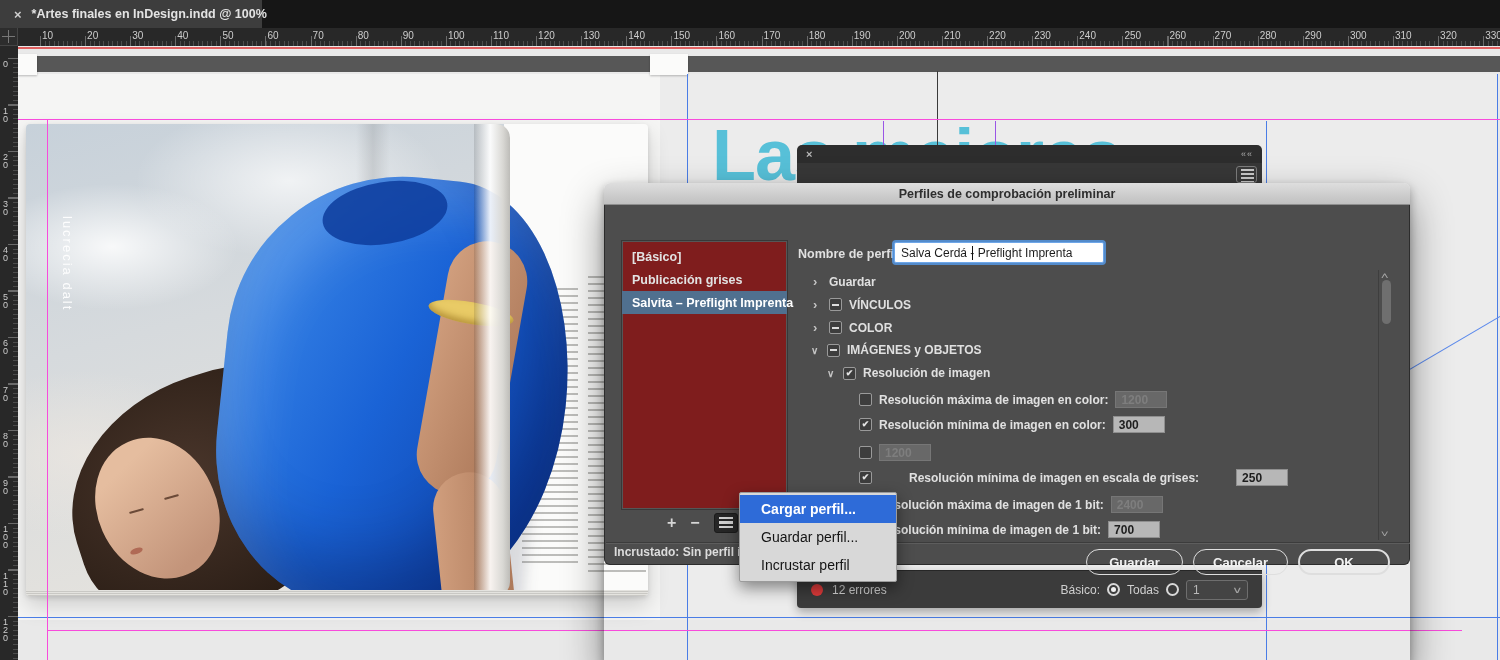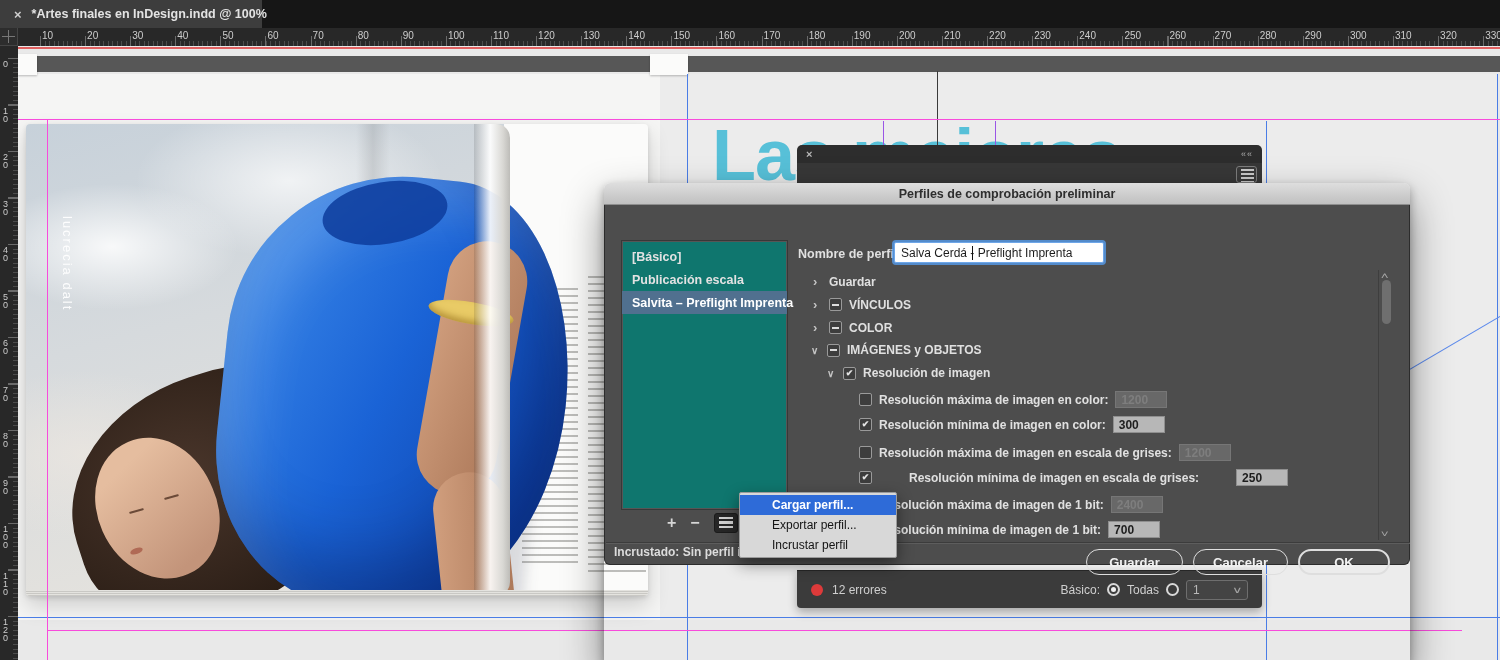--- a/index.html
+++ b/index.html
@@ -85,21 +85,21 @@
   .pgdrop{width:62px;height:20px;background:#444;border:1px solid #6e6e6e;border-radius:3px;display:flex;align-items:center;justify-content:space-between;padding:0 6px;box-sizing:border-box;color:#b9b9b9;font-size:12px;}
   .pgdrop .ch{color:#a2a2a2;font-size:9px;transform:scaleX(1.6);}
 
   
   .dlg{left:604px;top:183px;width:806px;height:482px;z-index:10;border-radius:6px;
     box-shadow:0 18px 40px rgba(0,0,0,.45),0 4px 10px rgba(0,0,0,.3);}
   .dlg-title{position:absolute;left:0;top:0;width:806px;height:22px;border-radius:6px 6px 0 0;
     background:linear-gradient(#dedede,#c0c0c0);border-bottom:1px solid #8e8e8e;box-sizing:border-box;
     display:flex;align-items:center;justify-content:center;color:#2e2e2e;font-size:12.5px;font-weight:bold;}
   .dlg-body{position:absolute;left:0;top:22px;width:806px;height:360px;background:#4d4d4d;border-radius:0 0 6px 6px;border:1px solid #2c2c2c;border-top:none;box-sizing:border-box;}
-  .plist{left:16px;top:35px;width:167px;height:270px;background:#0f766e;border:1px solid #383838;box-shadow:inset 0 0 0 1px #565656;box-sizing:border-box;}
+  .plist{left:16px;top:35px;width:167px;height:270px;background:#7f1d1d;border:1px solid #383838;box-shadow:inset 0 0 0 1px #565656;box-sizing:border-box;}
   .pitem{position:relative;height:23px;display:flex;align-items:center;padding-left:10px;color:#e2e2e2;font-size:12.5px;font-weight:bold;white-space:nowrap;}
   .pitem.sel{color:#fff;}
   .plist-actions{left:16px;top:308px;width:167px;display:flex;align-items:center;gap:14px;padding-left:46px;box-sizing:border-box;}
   .plist-actions .pm{color:#d6d6d6;font-size:16px;font-weight:bold;}
   .mburger{width:24px;height:20px;border-radius:3px;background-color:#262626;border:1px solid #1b1b1b;box-sizing:border-box;
     background-image:repeating-linear-gradient(180deg,#cfcfcf 0 2px,transparent 2px 4.5px);background-size:14px 13px;background-position:4px 3px;background-repeat:no-repeat;}
   .embnote{left:9px;top:340px;color:#dcdcdc;font-size:12px;font-weight:bold;white-space:nowrap;}
   .nmlabel{left:193px;top:42px;color:#e0e0e0;font-size:12.5px;font-weight:bold;}
   .nminput{left:289px;top:37px;width:210px;height:21px;background:#fff;border:1px solid #6ea6e8;border-radius:2px;box-shadow:0 0 0 2px rgba(86,160,245,.75);box-sizing:border-box;display:flex;align-items:center;padding-left:6px;color:#1c1c1c;font-size:12px;white-space:nowrap;overflow:hidden;}
   .caret{position:absolute;left:77px;top:3px;width:1px;height:14px;background:#111;}
@@ -116,21 +116,21 @@
   .vscroll{left:773px;top:65px;width:15px;height:270px;border-left:1px solid #3e3e3e;}
   .vthumb{position:absolute;left:3px;top:10px;width:9px;height:44px;background:#6f6f6f;border-radius:5px;}
   .sarrow{position:absolute;left:3px;color:#a5a5a5;font-size:9px;transform:scaleX(1.5);}
   .dlg-sep{left:1px;top:338px;width:804px;height:1px;background:#5d5d5d;box-shadow:0 -1px 0 #3c3c3c;}
   .btn{position:absolute;top:344px;height:26px;border:1.5px solid #dedede;border-radius:13px;display:flex;align-items:center;justify-content:center;color:#f1f1f1;font-size:13px;font-weight:bold;box-sizing:border-box;text-align:center;}
   .btn.def{border-width:2.5px;}
 
   
   .cmenu{left:739px;top:492px;width:158px;background:#d8d8d8;border:1px solid #9b9b9b;border-radius:2px;z-index:20;
     box-shadow:0 6px 16px rgba(0,0,0,.45);padding:2px 0;box-sizing:border-box;}
-  .citem{height:20px;display:flex;align-items:center;padding-left:32px;font-size:12px;color:#141414;white-space:nowrap;}
+  .citem{height:28px;display:flex;align-items:center;padding-left:21px;font-size:14px;color:#141414;white-space:nowrap;}
   .citem.sel{color:#fff;font-weight:bold;}
 </style>
 </head>
 <body>
 
 <div class="screen">
 
   <div class="abs pageL"></div>
   <div class="abs pageR"></div>
   <div class="abs darkband"></div>
@@ -255,21 +255,21 @@
       </div>
     </div>
   </div>
 
   <div class="abs dlg">
     <div class="dlg-title">Perfiles de comprobación preliminar</div>
     <div class="dlg-body">
 
       <div class="abs plist">
         <div class="pitem" style="margin-top:4px;">[Básico]</div>
-        <div class="pitem">Publicación escala</div>
+        <div class="pitem">Publicación grises</div>
         <div class="pitem sel" style="background:#50708f;">Salvita – Preflight Imprenta</div>
       </div>
       <div class="abs plist-actions">
         <span class="pm">+</span>
         <span class="pm">−</span>
         <div class="mburger"></div>
       </div>
       <div class="abs embnote">Incrustado: Sin perfil incrustado</div>
 
       <div class="abs nmlabel">Nombre de perfil:</div>
@@ -309,21 +309,20 @@
           <span>Resolución máxima de imagen en color:</span>
           <span class="val off">1200</span>
         </div>
         <div class="trow" style="left:58px;top:146px;">
           <span class="cb check"></span>
           <span>Resolución mínima de imagen en color:</span>
           <span class="val on">300</span>
         </div>
         <div class="trow" style="left:58px;top:174px;">
           <span class="cb"></span>
-          <span>Resolución máxima de imagen en escala de grises:</span>
           <span class="val off">1200</span>
         </div>
         <div class="trow" style="left:58px;top:199px;gap:37px;">
           <span class="cb check"></span>
           <span>Resolución mínima de imagen en escala de grises:</span>
           <span class="val on">250</span>
         </div>
         <div class="trow" style="left:58px;top:226px;">
           <span class="cb"></span>
           <span>Resolución máxima de imagen de 1 bit:</span>
@@ -344,17 +343,17 @@
 
       <div class="abs dlg-sep"></div>
       <div class="btn" style="left:481px;width:97px;">Guardar</div>
       <div class="btn" style="left:588px;width:95px;">Cancelar</div>
       <div class="btn def" style="left:693px;width:92px;">OK</div>
     </div>
   </div>
 
   <div class="abs cmenu">
     <div class="citem sel" style="background:#2e6bd8;">Cargar perfil...</div>
-    <div class="citem">Exportar perfil...</div>
+    <div class="citem">Guardar perfil...</div>
     <div class="citem">Incrustar perfil</div>
   </div>
 
 </div>
 
 </body></html>

